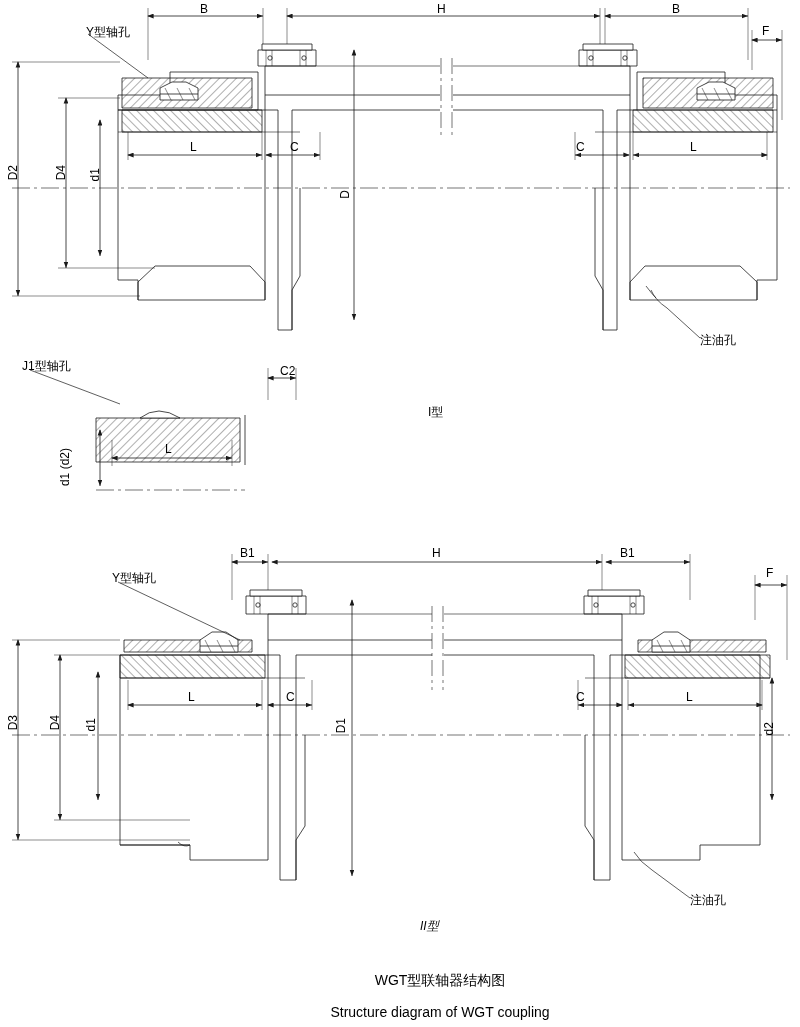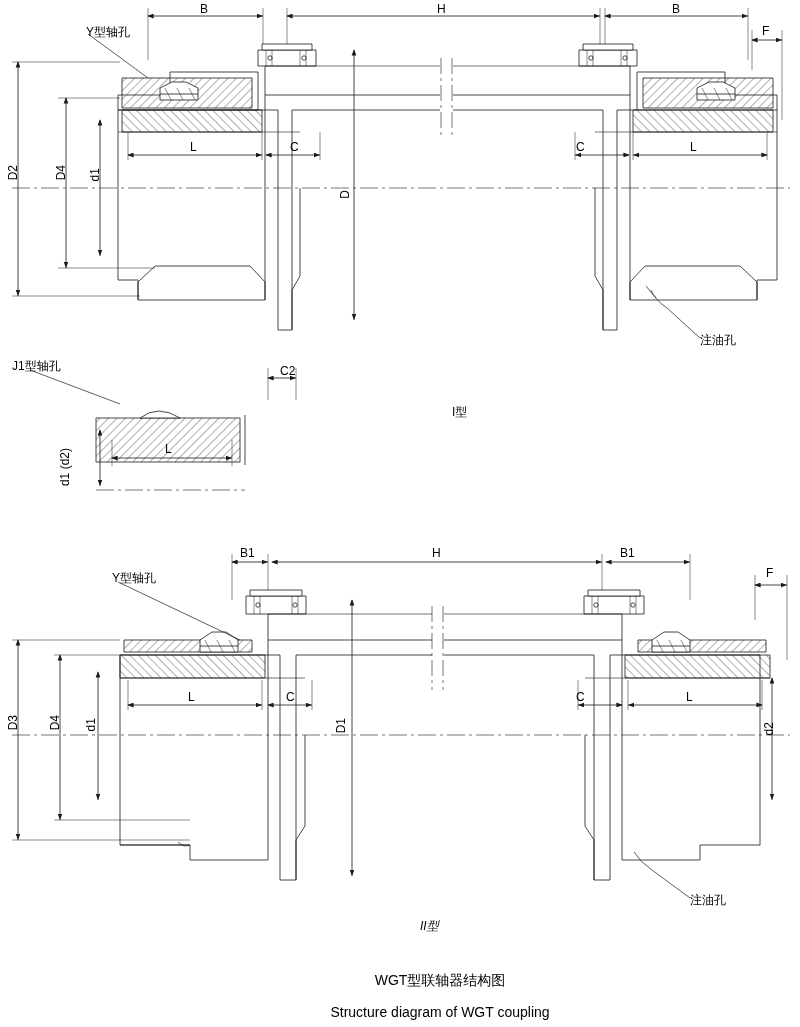--- a/index.html
+++ b/index.html
@@ -252,23 +252,23 @@
 <div class="lbl vert" style="left:6px;top:165px;"><span>D</span><span class="sub">2</span></div>
 <div class="lbl vert" style="left:54px;top:165px;"><span>D</span><span class="sub">4</span></div>
 <div class="lbl vert" style="left:88px;top:168px;"><span>d</span><span class="sub">1</span></div>
 <div class="lbl vert" style="left:338px;top:190px;">D</div>
 
 <div class="lbl" style="left:190px;top:140px;">L</div>
 <div class="lbl" style="left:290px;top:140px;">C</div>
 <div class="lbl" style="left:576px;top:140px;">C</div>
 <div class="lbl" style="left:690px;top:140px;">L</div>
 <div class="lbl" style="left:700px;top:332px;">注油孔</div>
-<div class="lbl" style="left:428px;top:404px;margin-left:24px;">I型</div>
-
-<div class="lbl" style="left:12px;top:358px;text-align:center;"><span>J</span><span class="sub">1</span><span>型轴孔</span></div>
+<div class="lbl" style="left:428px;top:404px;">I型</div>
+
+<div class="lbl" style="left:22px;top:358px;text-align:center;"><span>J</span><span class="sub">1</span><span>型轴孔</span></div>
 <div class="lbl" style="left:280px;top:364px;"><span>C</span><span class="sub">2</span></div>
 <div class="lbl" style="left:165px;top:442px;">L</div>
 <div class="lbl vert" style="left:58px;top:448px;"><span>d</span><span class="sub">1</span><span> (d</span><span class="sub">2</span><span>)</span></div>
 
 <div class="lbl" style="left:112px;top:570px;">Y型轴孔</div>
 <div class="lbl" style="left:240px;top:546px;"><span>B</span><span class="sub">1</span></div>
 <div class="lbl" style="left:432px;top:546px;">H</div>
 <div class="lbl" style="left:620px;top:546px;"><span>B</span><span class="sub">1</span></div>
 <div class="lbl" style="left:766px;top:566px;">F</div>
 

